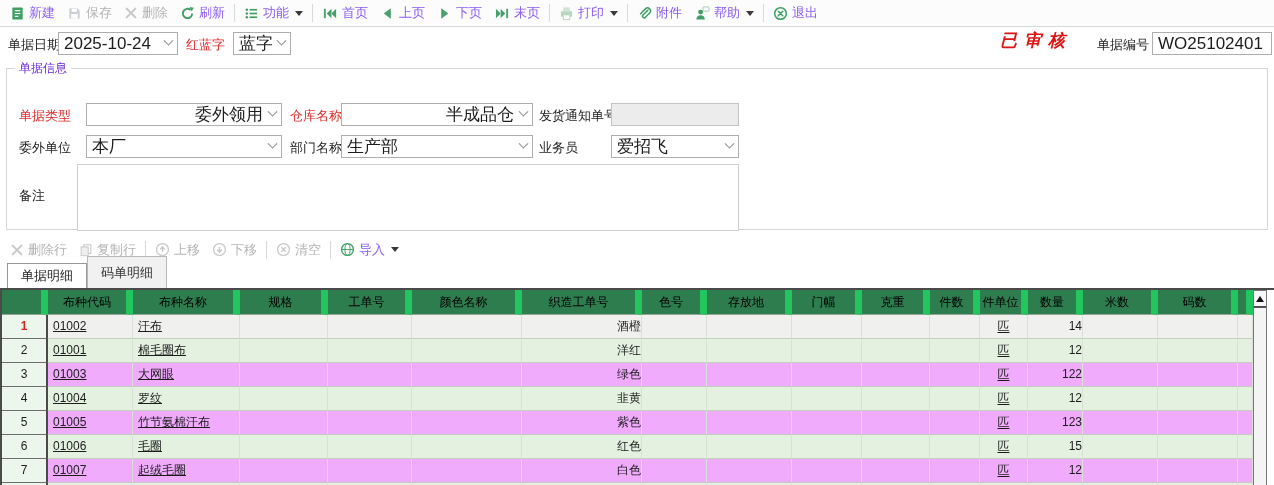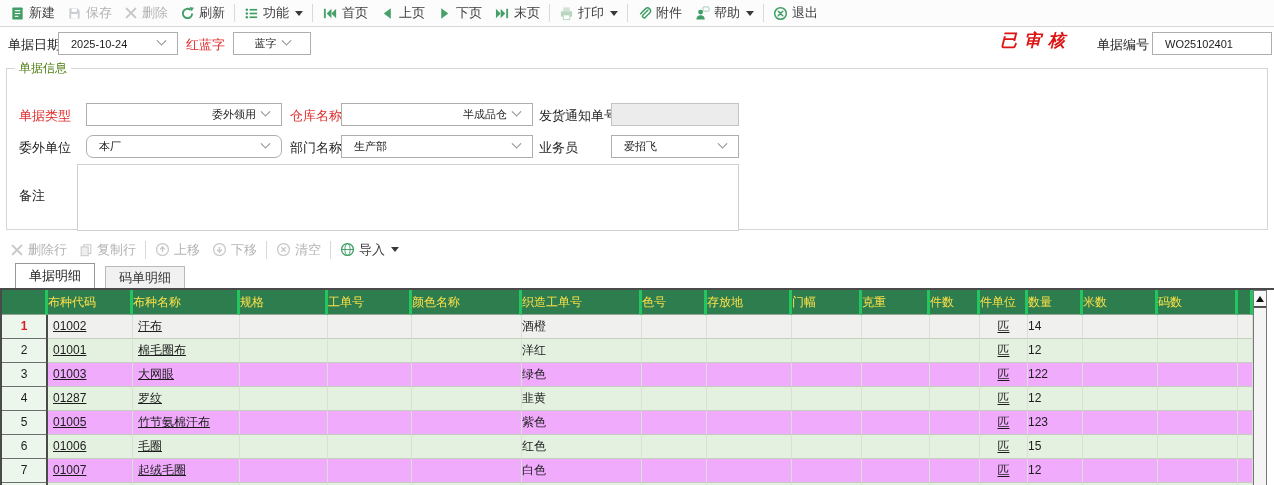--- a/index.html
+++ b/index.html
@@ -4,77 +4,77 @@
 <style>
   * { box-sizing: border-box; margin: 0; padding: 0; }
   html,body { width:1274px; height:485px; overflow:hidden; background:#fff;
     font-family:"Liberation Sans","DejaVu Sans",sans-serif; color:#1c1c1c; }
   .band { position:absolute; left:0; right:0; }
 
   
   .toolbar { top:0; height:27px; background:#fcfcfc; border-bottom:1px solid #d8d8d8;
     display:flex; align-items:center; padding:0 4px; }
   .tbtn { display:inline-flex; align-items:center; gap:4px; border:none; background:transparent;
-    font:13px "Liberation Sans","DejaVu Sans",sans-serif; color:#404040; padding:3px 6px; cursor:default; white-space:nowrap; }
+    font:13px "Liberation Sans","DejaVu Sans",sans-serif; color:#8b5cf6; padding:3px 6px; cursor:default; white-space:nowrap; }
   .tbtn.dis { color:#b3b3b3; }
   .tbtn svg { display:block; }
   .sep { width:1px; height:18px; background:#d9d9d9; margin:0 3px; flex:0 0 auto; }
   .caret { width:0; height:0; border-left:4px solid transparent; border-right:4px solid transparent;
     border-top:5px solid #3a3a3a; margin-left:2px; }
 
   
   .daterow { top:27px; height:33px; }
   .daterow > * { position:absolute; }
   .lbl { font-size:13px; color:#1c1c1c; white-space:nowrap; }
   .lbl.red { color:#e02a2a; }
   .combo, .inputbox { display:flex; align-items:center; border:1px solid #aeaeae; background:#fff;
-    height:23px; font-size:11px; padding:0 12px; }
+    height:23px; font-size:17px; padding:0 5px; }
   .combo .chev { margin-left:auto; width:7px; height:7px; border-right:1.5px solid #8c8c8c;
     border-bottom:1.5px solid #8c8c8c; transform:rotate(45deg) translate(-2px,-2px); flex:0 0 auto; }
   .combo .val { white-space:nowrap; overflow:hidden; }
   .combo.vright .val { margin-left:auto; padding-right:6px; }
   .combo.vright .chev { margin-left:0; }
   .combo.vcenter { justify-content:center; }
   .combo.vcenter .chev { margin-left:6px; }
   .inputbox.disabled { background:#ececec; border-color:#c4c4c4; }
   .stamp { font-family:"Liberation Serif","DejaVu Serif",serif; font-style:italic; font-weight:bold;
     font-size:17px; color:#dd1414; letter-spacing:7px; white-space:nowrap;text-align:right; }
 
   
   fieldset.info { position:absolute; top:60px; left:6px; width:1262px; height:170px;
     border:1px solid #d6d6d6; }
-  fieldset.info legend { font-size:12px; color:#4d7c0f; margin-left:8px; padding:0 4px; }
+  fieldset.info legend { font-size:12px; color:#6d28d9; margin-left:8px; padding:0 4px; }
   fieldset.info > div { position:absolute; }
   .remark { position:absolute; border:1px solid #cfcfcf; background:#fff; }
 
   
   .rowtools { top:237px; height:25px; display:flex; align-items:center; padding:0 4px; }
 
   
-  .tabbar { top:262px; height:26px; display:flex; align-items:flex-end; padding-left:15px; }
+  .tabbar { top:262px; height:26px; display:flex; align-items:flex-end; padding-left:7px; }
   .tab { font-size:13px; padding:0 13px; display:flex; align-items:center; }
   .tab.active { background:#fff; border:1px solid #979797; border-bottom:none; height:25px; z-index:2; }
-  .tab.inactive { background:#f1f1f1; border:1px solid #b9b9b9; border-bottom:none; height:22px; margin-left:10px; color:#333; }
+  .tab.inactive { background:#f1f1f1; border:1px solid #b9b9b9; border-bottom:none; height:32px; margin-left:0; color:#333; }
 
   
   .gridwrap { top:288px; height:197px; border-top:2px solid #4a4a4a; }
   .grid { position:absolute; left:0; top:0; width:1253px; border-left:2px solid #4a4a4a;
     display:grid; grid-template-columns:46px 85px 107px 88px 84px 110px 120px 65px 85px 70px 68px 50px 48px 55px 75px 80px 1fr; }
-  .hcell { height:25px; line-height:24px; background:#2e7d4f; color:#fde047; font-size:12px;
-    border-right:3px solid #22c55e; border-bottom:1px solid #93a693;
+  .hcell { height:25px; line-height:24px; background:#2e7d4f; color:#000000; font-size:12px;
+    text-align:center; border-right:7px solid #22c55e; border-bottom:1px solid #93a693;
     white-space:nowrap; overflow:hidden; }
   .cell { height:24px; line-height:23px; font-size:12px; border-right:1px solid #d9e0d6;
     border-bottom:1px solid #c4cfc0; white-space:nowrap; overflow:hidden; }
   .ra { background:#e4f1e0; }
   .rb { background:#f0abfc; }
   .sel { background:#f0f0ee; }
   .rn { background:#ecf6ec; text-align:center; border-right:2px solid #4a4a4a; border-bottom:1px solid #6e6e6e; }
   .rn.selnum { color:#d42222; font-weight:bold; }
   .a-left { text-align:left; padding-left:5px;text-decoration:underline; }
-  .a-right { padding-right:0; }
+  .a-right { text-align:right; padding-right:0; }
   .a-center { text-align:center; }
   .unit { text-decoration:underline; text-underline-offset:2px; }
 
   
   .vscroll { position:absolute; left:1253px; top:0; width:14px; height:197px; display:flex;
     flex-direction:column; background:#f3f3f3; border:1px solid #777; }
   .sb-up { height:16px; background:#f8f8f8; border-bottom:1px solid #4a4a4a; position:relative; }
   .sb-up::after { content:""; position:absolute; left:50%; top:50%; transform:translate(-50%,-50%);
     width:0; height:0; border-left:4px solid transparent; border-right:4px solid transparent; border-bottom:6px solid #111; }
   .sb-thumb { flex:1; background:#f4f4f4; border-top:1px solid #555; }
@@ -217,21 +217,21 @@
   </button>
 </div>
 
 <div class="band daterow">
   <span class="lbl" style="left:8px; top:9px;">单据日期</span>
   <div class="combo" style="left:58px; top:5px; width:120px;">
     <span class="val">2025-10-24</span>
     <span class="chev"></span>
   </div>
   <span class="lbl red" style="left:186px; top:9px;">红蓝字</span>
-  <div class="combo vcenter" style="left:233px; top:5px; width:78px;text-align:center;">
+  <div class="combo vcenter" style="left:233px; top:5px; width:58px;text-align:center;">
     <span class="val">蓝字</span>
     <span class="chev"></span>
   </div>
   <span class="stamp" style="left:1000px; top:2px;">已审核</span>
   <span class="lbl" style="left:1097px; top:9px;">单据编号</span>
   <div class="inputbox" style="position:absolute; left:1152px; top:5px; width:120px;">
     <span>WO25102401</span>
   </div>
 </div>
 
@@ -247,21 +247,21 @@
   <div class="combo vright" style="left:334px; top:26px; width:192px;">
     <span class="val">半成品仓</span>
     <span class="chev"></span>
   </div>
   <div class="lbl" style="left:532px; top:30px;">发货通知单号</div>
   <div class="inputbox disabled" style="left:604px; top:26px; width:128px;">
     <span></span>
   </div>
 
   <div class="lbl" style="left:12px; top:62px;">委外单位</div>
-  <div class="combo" style="left:79px; top:58px; width:196px;border-radius:7px;">
+  <div class="combo" style="left:79px; top:58px; width:196px;">
     <span class="val">本厂</span>
     <span class="chev"></span>
   </div>
   <div class="lbl" style="left:283px; top:62px;">部门名称</div>
   <div class="combo" style="left:334px; top:58px; width:192px;">
     <span class="val">生产部</span>
     <span class="chev"></span>
   </div>
   <div class="lbl" style="left:532px; top:62px;">业务员</div>
   <div class="combo" style="left:604px; top:58px; width:128px;">
@@ -409,21 +409,21 @@
       <div class="cell rb a-left"></div>
       <div class="cell rb a-right"></div>
       <div class="cell rb a-right"></div>
       <div class="cell rb a-right"></div>
       <div class="cell rb a-center unit">匹</div>
       <div class="cell rb a-right">122</div>
       <div class="cell rb a-right"></div>
       <div class="cell rb a-right"></div>
       <div class="cell rb"></div>
       <div class="cell rn">4</div>
-      <div class="cell ra a-left">01287</div>
+      <div class="cell ra a-left">01004</div>
       <div class="cell ra a-left">罗纹</div>
       <div class="cell ra a-left"></div>
       <div class="cell ra a-left"></div>
       <div class="cell ra a-left"></div>
       <div class="cell ra a-right">韭黄</div>
       <div class="cell ra a-left"></div>
       <div class="cell ra a-left"></div>
       <div class="cell ra a-right"></div>
       <div class="cell ra a-right"></div>
       <div class="cell ra a-right"></div>

